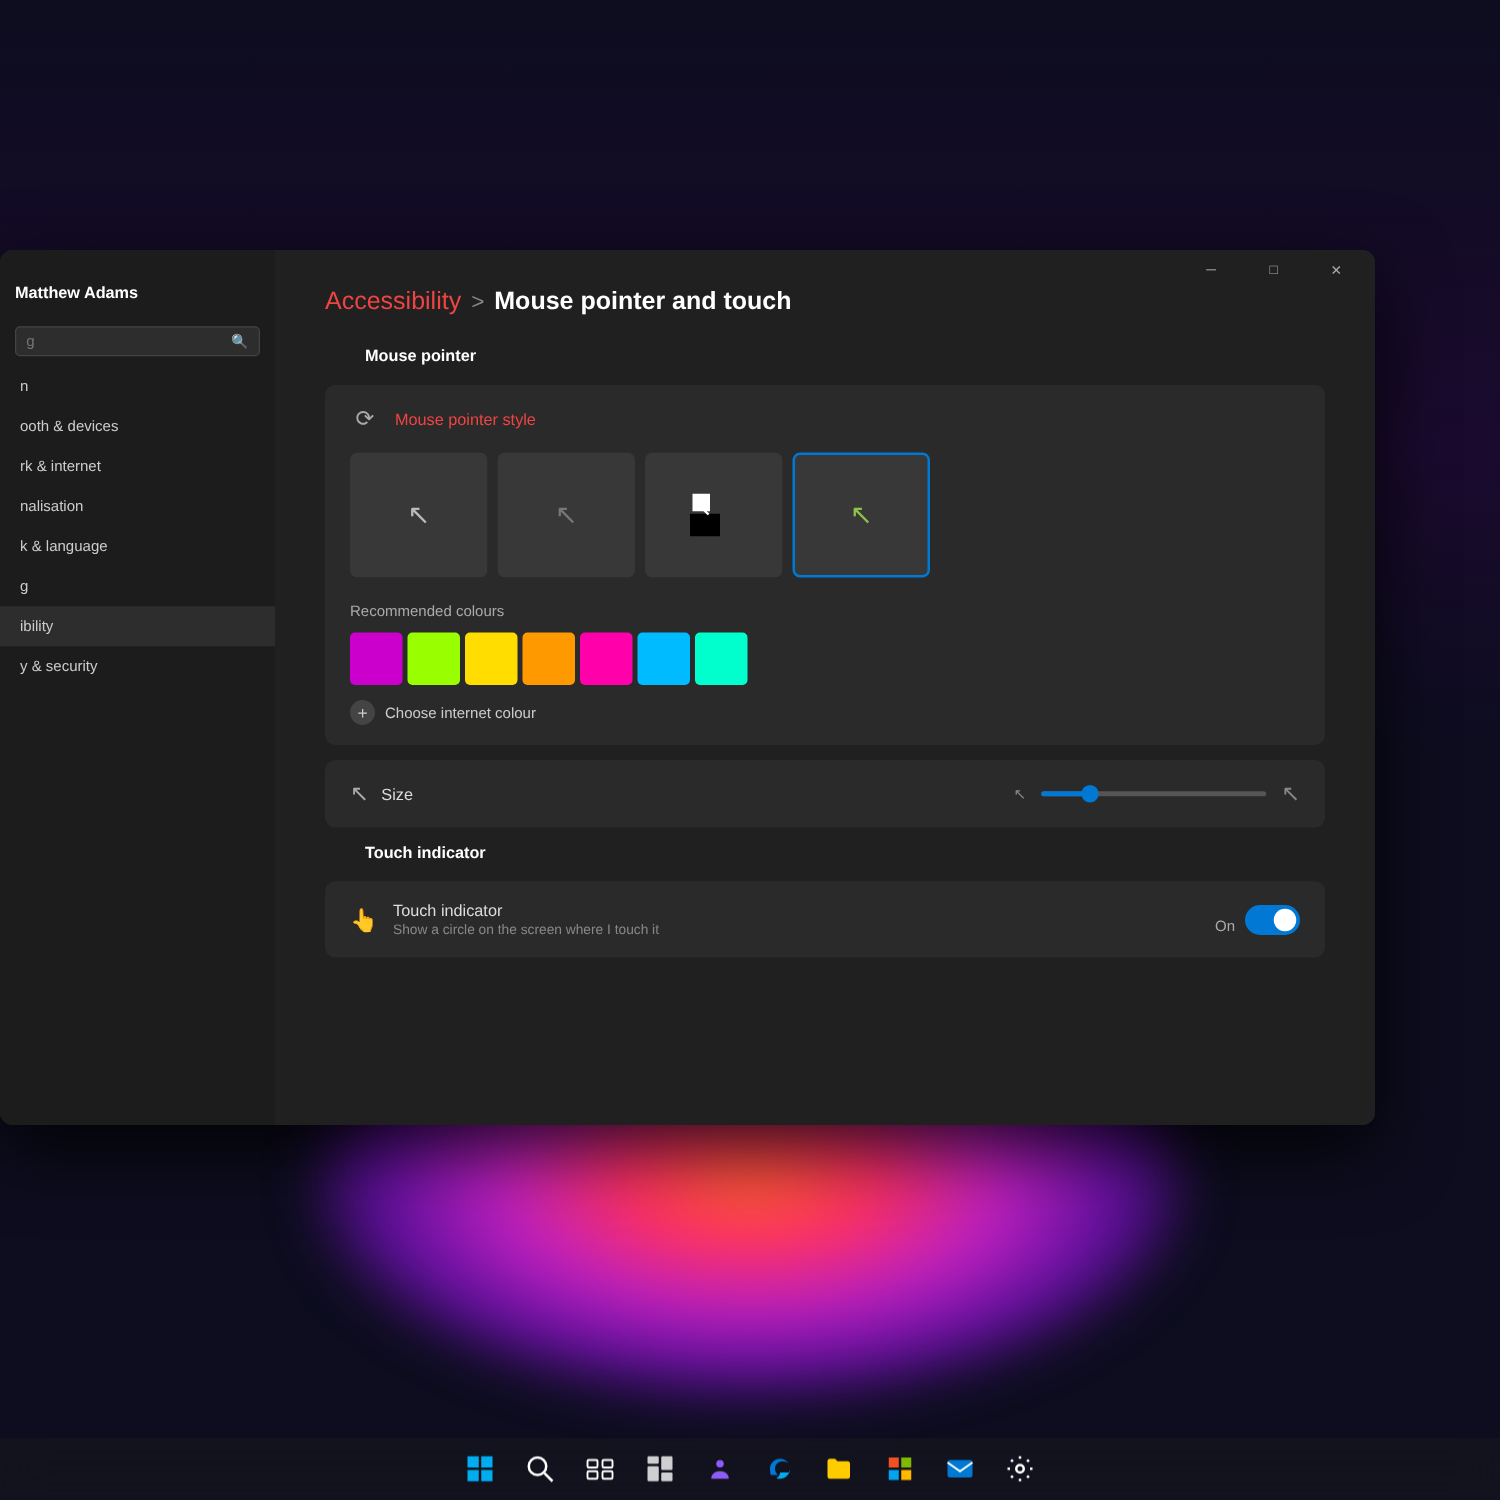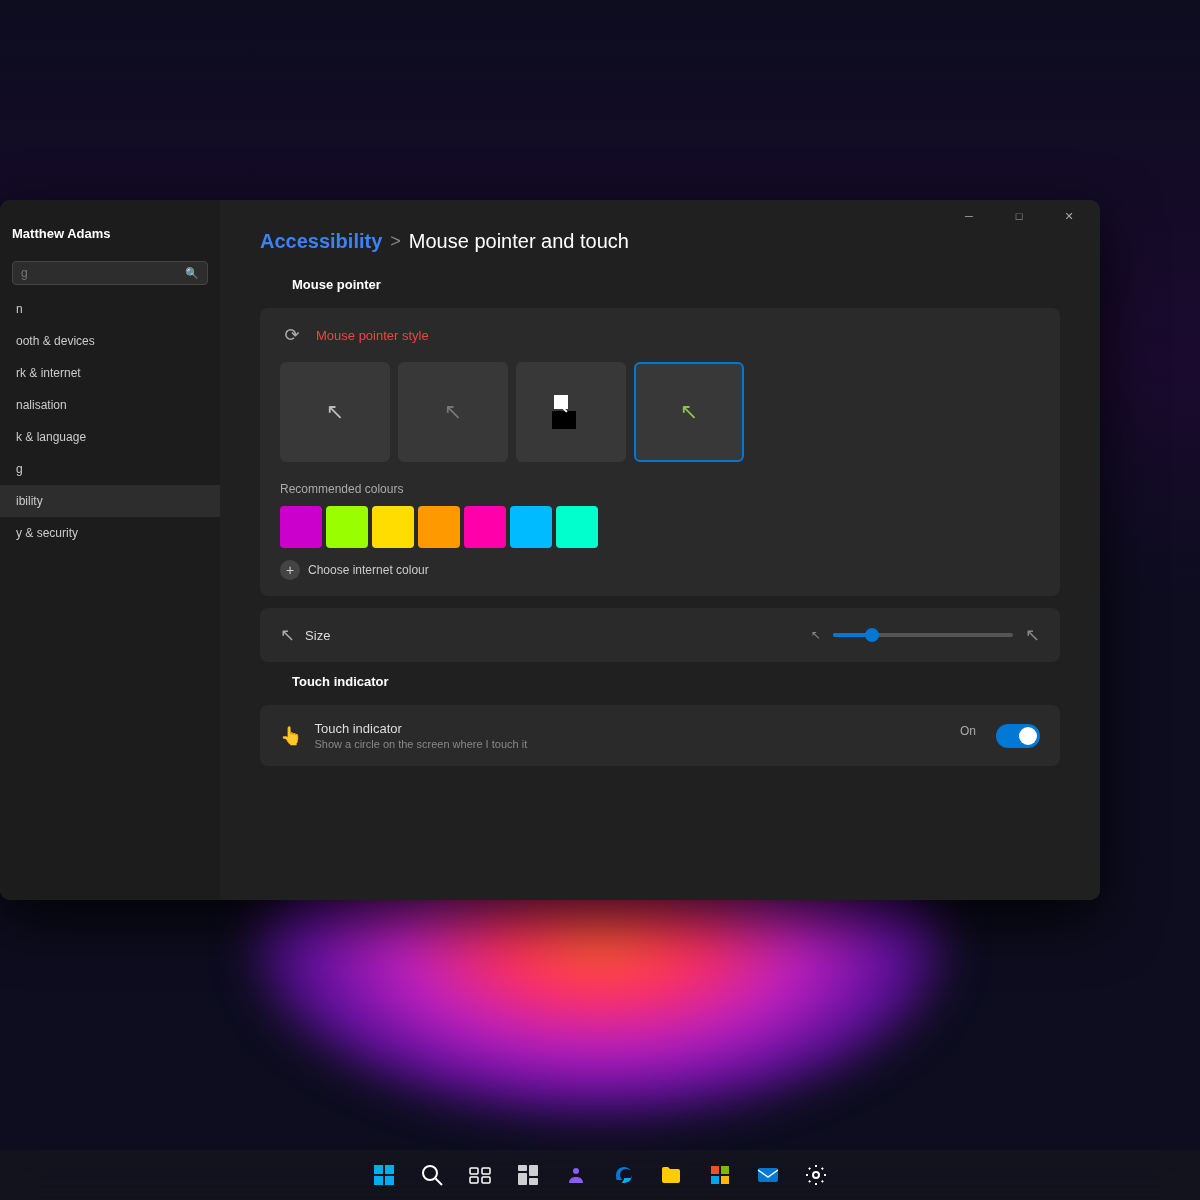--- a/index.html
+++ b/index.html
@@ -115,32 +115,31 @@
     .breadcrumb {
       font-size: 20px;
       color: #cccccc;
       margin-bottom: 24px;
       display: flex;
       align-items: center;
       gap: 8px;
     }
 
     .breadcrumb-parent {
-      color: #3b82f6;
-      font-weight: bold;
+      color: #ef4444;
     }
 
     .breadcrumb-arrow {
       color: #888;
       font-size: 18px;
     }
 
     .breadcrumb-current {
       color: #ffffff;
-      font-weight: 400;
+      font-weight: 700;
     }
 
     .section-title {
       font-size: 13px;
       font-weight: 600;
       color: #ffffff;
       margin-bottom: 12px;
       padding-bottom: 4px;
       margin-left: 32px;
     }
@@ -334,22 +333,22 @@
       margin-bottom: 2px;
     }
 
     .touch-subtitle {
       font-size: 11px;
       color: #888888;
     }
 
     .toggle-container {
       display: flex;
-      align-items: flex-start;
-      gap: 20px;
+      align-items: flex-end;
+      gap: 8px;
     }
 
     .toggle-label {
       font-size: 12px;
       color: #aaa;
     }
 
     .toggle-switch {
       width: 44px;
       height: 24px;

